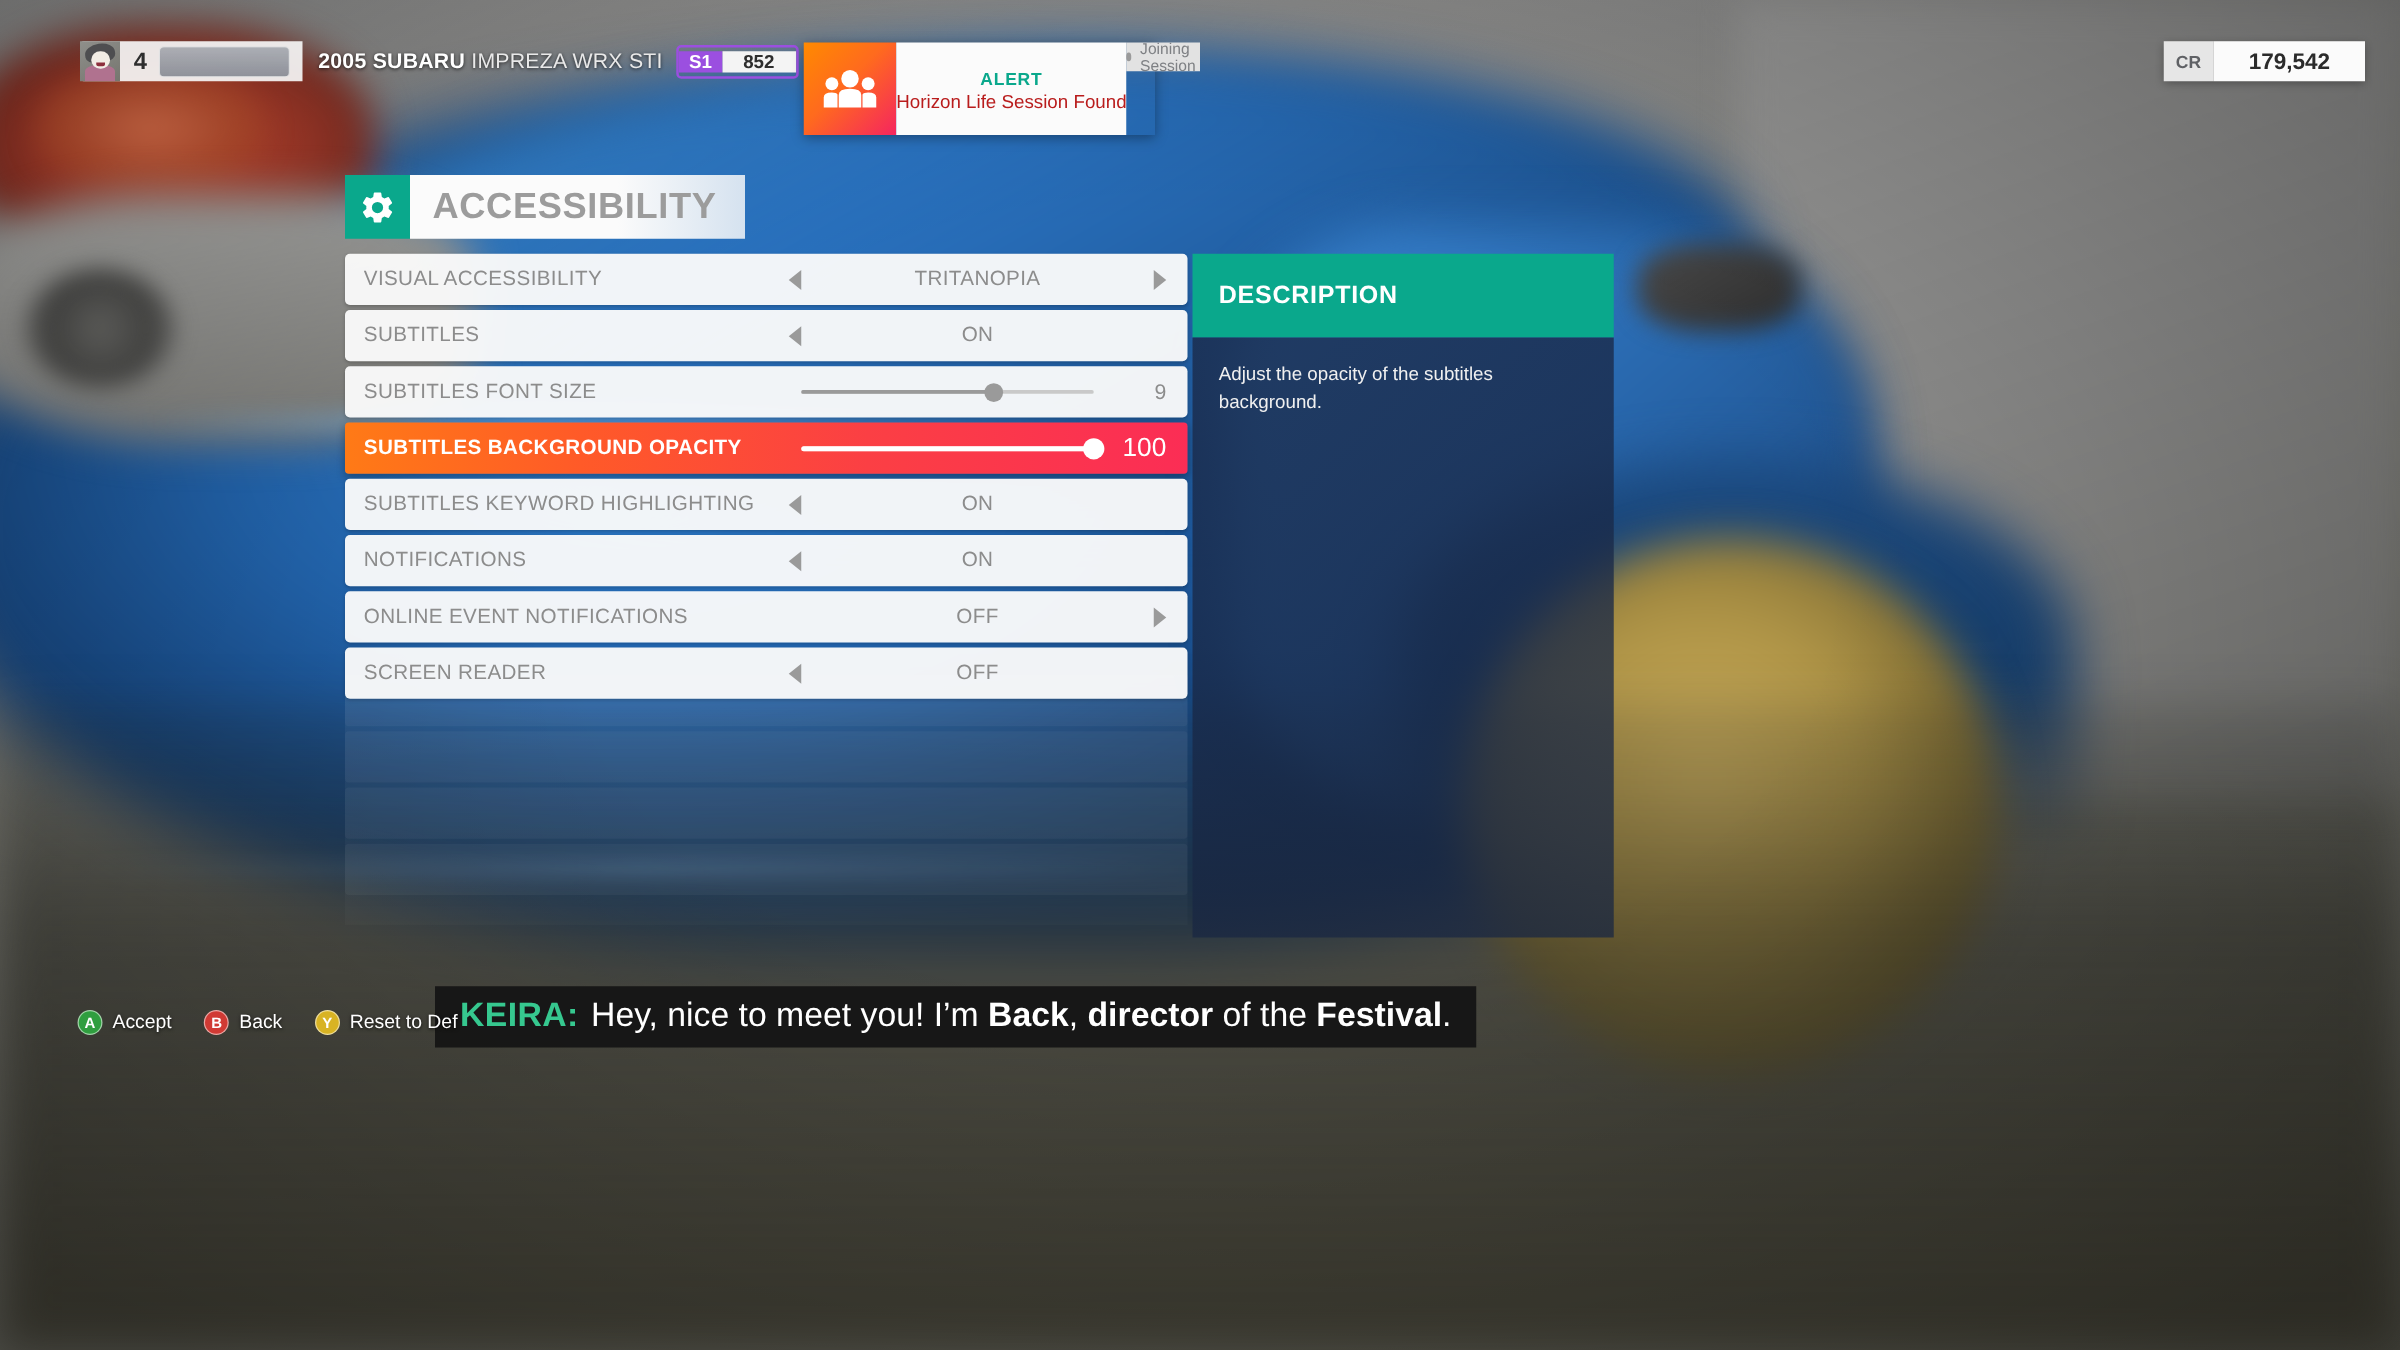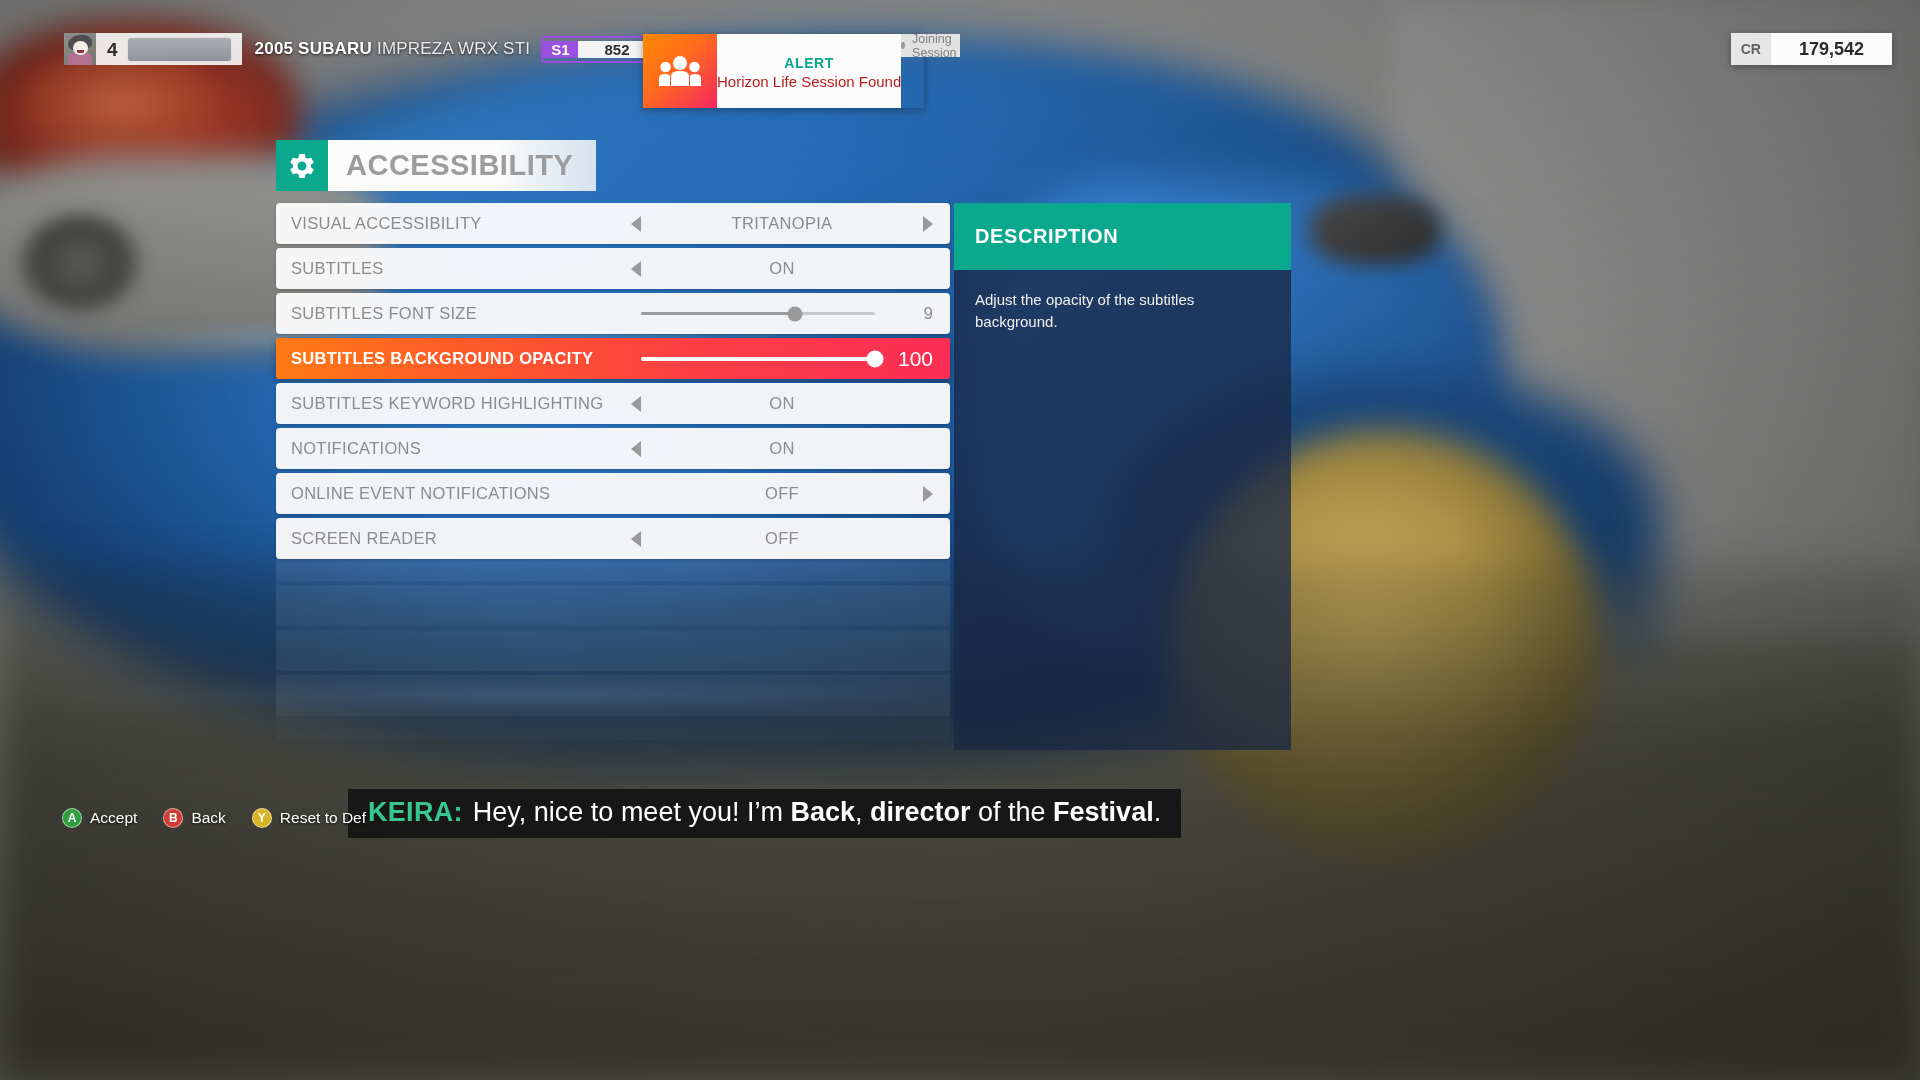--- a/index.html
+++ b/index.html
@@ -169,21 +169,21 @@
   .pi-badge {
     margin-left: 11px; display: flex; align-items: center;
     height: 27px; border: 2px solid #9b4fe0; border-radius: 4px; overflow: hidden;
   }
   .pi-class {
     background: #9b4fe0; color: #ffffff; font-weight: bold; font-size: 15px;
     padding: 0 8px; display: flex; align-items: center;
   }
   .pi-value {
     background: #f4f4f4; color: #2e2e2e; font-weight: bold; font-size: 15px;
-    padding: 0 27px; display: flex; align-items: center;
+    padding: 0 17px; display: flex; align-items: center;
   }
 
   
   .alert-toast {
     position: absolute; left: 643px; top: 34px;
     display: flex; width: 281px; height: 74px;
     box-shadow: 0 2px 9px rgba(0,0,0,0.35);
   }
   .alert-icon {
     width: 74px; height: 74px; flex: none;

